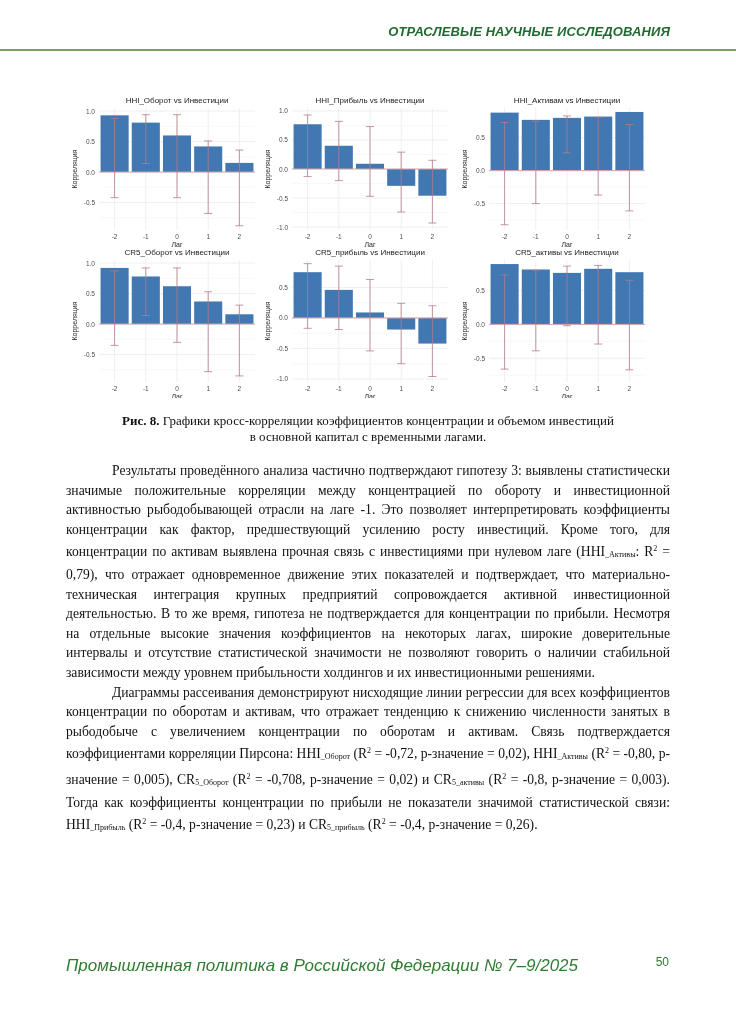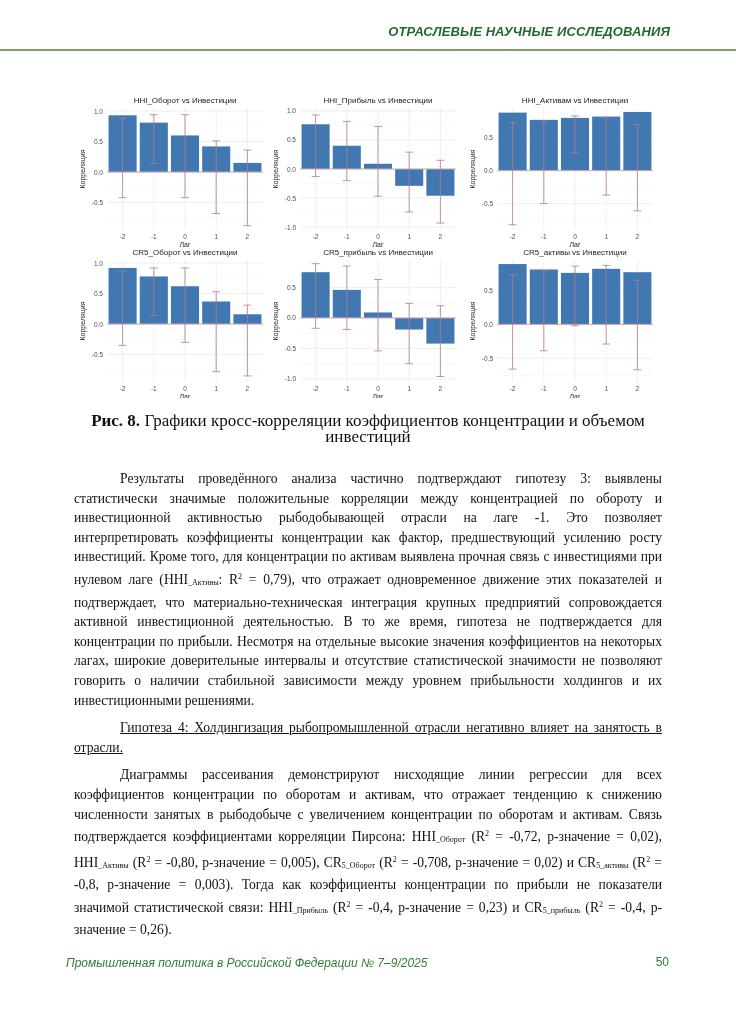--- a/index.html
+++ b/index.html
@@ -1,28 +1,28 @@
 <!DOCTYPE html>
 <html><head>
 <meta charset="utf-8">
 <style>
   html, body { margin: 0; padding: 0; background: #ffffff; }
   body { width: 736px; height: 1014px; position: relative; overflow: hidden; font-family: "Liberation Serif", serif; color: #111; }
   .header-title { position: absolute; right: 66px; top: 24px; font-family: "Liberation Sans", sans-serif; font-weight: bold; font-style: italic; font-size: 13px; color: #1f6b2e; letter-spacing: 0.1px; }
   .header-rule { position: absolute; left: 0; right: 0; top: 49px; height: 1.5px; background: #7aa25e; }
-  .figure { position: absolute; left: 70px; top: 88px; width: 600px; height: 310px; }
+  .figure { position: absolute; left: 62px; top: 88px; width: 600px; height: 310px; }
   .chart-svg { position: absolute; left: 0; top: 0; }
-  .caption { position: absolute; left: 60px; width: 616px; top: 413px; text-align: center; font-size: 17px; line-height: 16px; }
+  .caption { position: absolute; left: 60px; width: 616px; top: 413px; text-align: center; font-size: 13px; line-height: 16px; }
   .caption b { font-weight: bold; }
   .body-text { position: absolute; left: 66px; width: 604px; top: 461px; font-size: 13.6px; line-height: 19.6px; text-align: justify; }
-  .body-text p { margin: 8px; text-indent: 46px; }
+  .body-text p { margin: 0; text-indent: 46px; }
   .body-text p.hyp { text-decoration: underline; text-indent: 46px; }
   sub { font-size: 8px; vertical-align: -1px; }
   sup { font-size: 8px; vertical-align: 5px; }
-  .footer-left { position: absolute; left: 66px; top: 956px; font-family: "Liberation Sans", sans-serif; font-style: italic; font-size: 12px; color: #2e7d32; }
+  .footer-left { position: absolute; left: 66px; top: 956px; font-family: "Liberation Sans", sans-serif; font-style: italic; font-size: 17px; color: #2e7d32; }
   .footer-right { position: absolute; right: 67px; top: 955px; font-family: "Liberation Sans", sans-serif; font-size: 12px; color: #2e7d32; }
 </style>
 </head>
 <body>
 
 <div class="header-title">ОТРАСЛЕВЫЕ НАУЧНЫЕ ИССЛЕДОВАНИЯ</div>
 <div class="header-rule"></div>
 
 <div class="figure">
   <svg class="chart-svg" id="charts" width="600" height="310" xmlns="http://www.w3.org/2000/svg">
@@ -307,22 +307,22 @@
         <text x="567.4" y="303" text-anchor="middle" font-size="6.5" fill="#4d4d4d" font-family="Liberation Sans, sans-serif">2</text>
         <text x="505" y="167" text-anchor="middle" font-size="8" fill="#222" font-family="Liberation Sans, sans-serif">CR5_активы  vs Инвестиции</text>
         <text x="505" y="311" text-anchor="middle" font-size="7" fill="#222" font-family="Liberation Sans, sans-serif">Лаг</text>
         <text x="405" y="233" text-anchor="middle" font-size="7" fill="#222" font-family="Liberation Sans, sans-serif" transform="rotate(-90 405 233)">Корреляция</text>
       </g>
     </svg>
 </div>
 
 <div class="caption">
   <b>Рис. 8.</b><span> Графики кросс-корреляции коэффициентов концентрации и объемом инвестиций</span><br>
+  <span>в основной капитал с временными лагами.</span>
 </div>
 
 <div class="body-text">
   <p><span>Результаты проведённого анализа частично подтверждают гипотезу 3: выявлены статистически значимые положительные корреляции между концентрацией по обороту и инвестиционной активностью рыбодобывающей отрасли на лаге -1. Это позволяет интерпретировать коэффициенты концентрации как фактор, предшествующий усилению росту инвестиций. Кроме того, для концентрации по активам выявлена прочная связь с инвестициями при нулевом лаге (</span><span>HHI</span><sub>_Активы</sub><span>: R</span><sup>2</sup><span> = 0,79), что отражает одновременное движение этих показателей и подтверждает, что материально-техническая интеграция крупных предприятий сопровождается активной инвестиционной деятельностью. В то же время, гипотеза не подтверждается для концентрации по прибыли. Несмотря на отдельные высокие значения коэффициентов на некоторых лагах, широкие доверительные интервалы и отсутствие статистической значимости не позволяют говорить о наличии стабильной зависимости между уровнем прибыльности холдингов и их инвестиционными решениями.</span></p>
-  <p class="hyp">Гипотеза 4: Холдингизация рыбопромышленной отрасли негативно влияет на занятость в отрасли.</p>
   <p><span>Диаграммы рассеивания демонстрируют нисходящие линии регрессии для всех коэффициентов концентрации по оборотам и активам, что отражает тенденцию к снижению численности занятых в рыбодобыче с увеличением концентрации по оборотам и активам. Связь подтверждается коэффициентами корреляции Пирсона: </span><span>HHI</span><sub>_Оборот</sub><span> (R</span><sup>2</sup><span> = -0,72, p-значение = 0,02), </span><span>HHI</span><sub>_Активы</sub><span> (R</span><sup>2</sup><span> = -0,80, p-значение = 0,005), </span><span>CR</span><sub>5_Оборот</sub><span> (R</span><sup>2</sup><span> = -0,708, p-значение = 0,02) и </span><span>CR</span><sub>5_активы</sub><span> (R</span><sup>2</sup><span> = -0,8, p-значение = 0,003). Тогда как коэффициенты концентрации по прибыли не показатели значимой статистической связи: </span><span>HHI</span><sub>_Прибыль</sub><span> (R</span><sup>2</sup><span> = -0,4, p-значение = 0,23) и </span><span>CR</span><sub>5_прибыль</sub><span> (R</span><sup>2</sup><span> = -0,4, p-значение = 0,26).</span></p>
 </div>
 
 <div class="footer-left">Промышленная политика в Российской Федерации № 7–9/2025</div>
 <div class="footer-right">50</div>
 
 </body></html>

